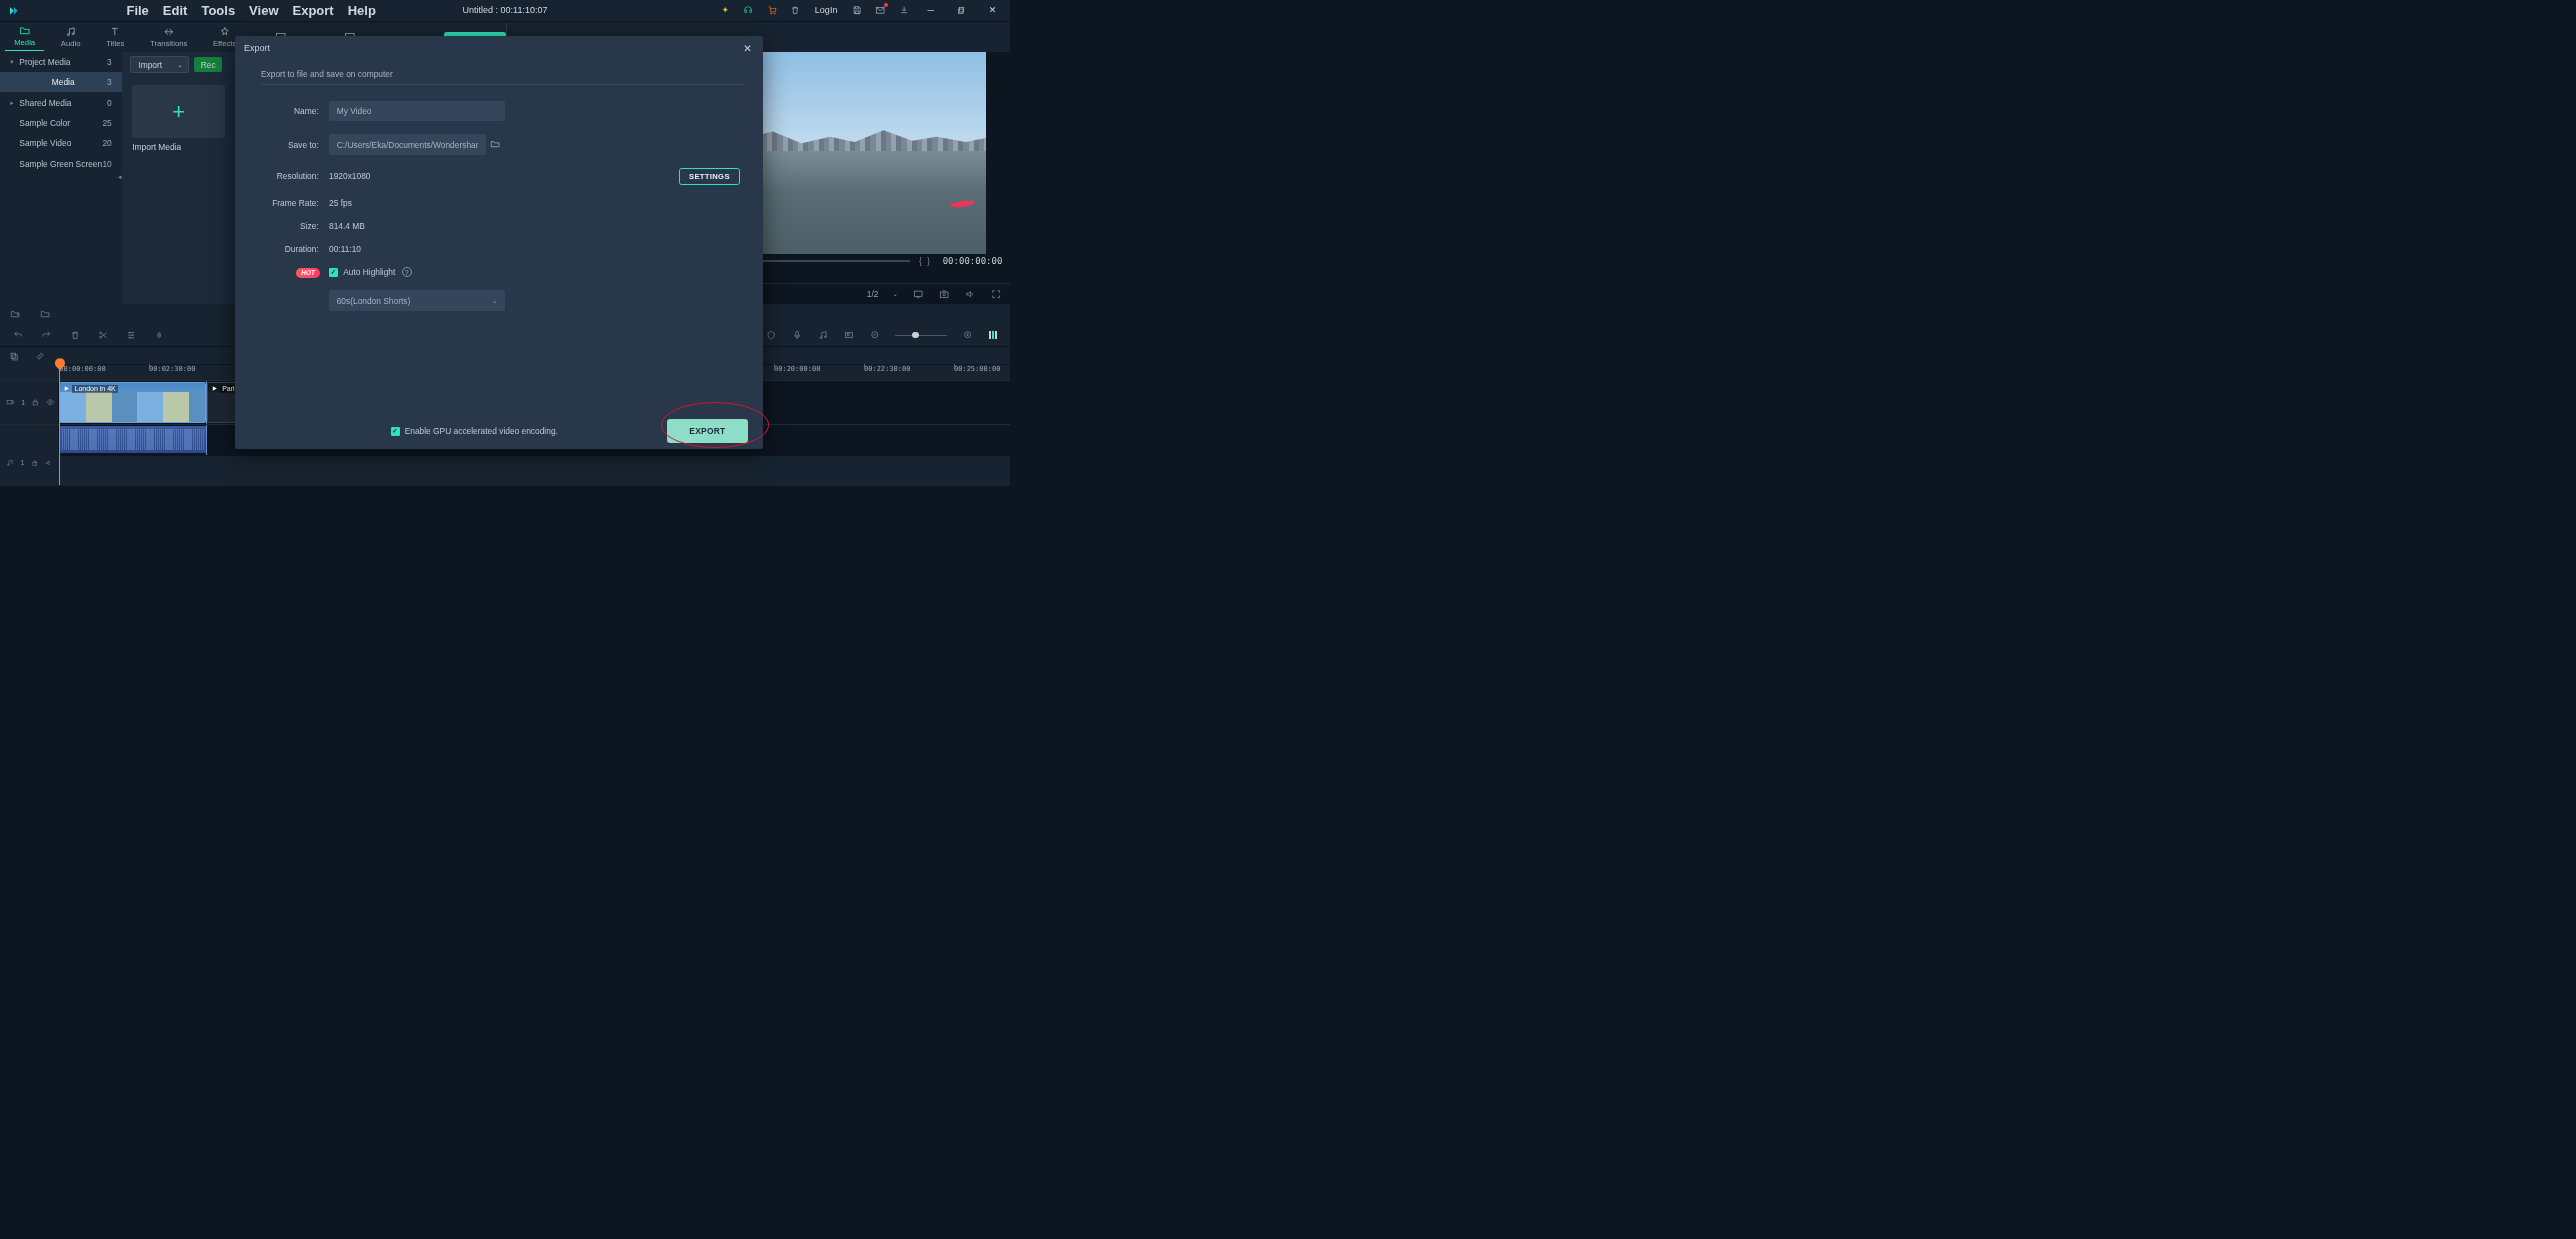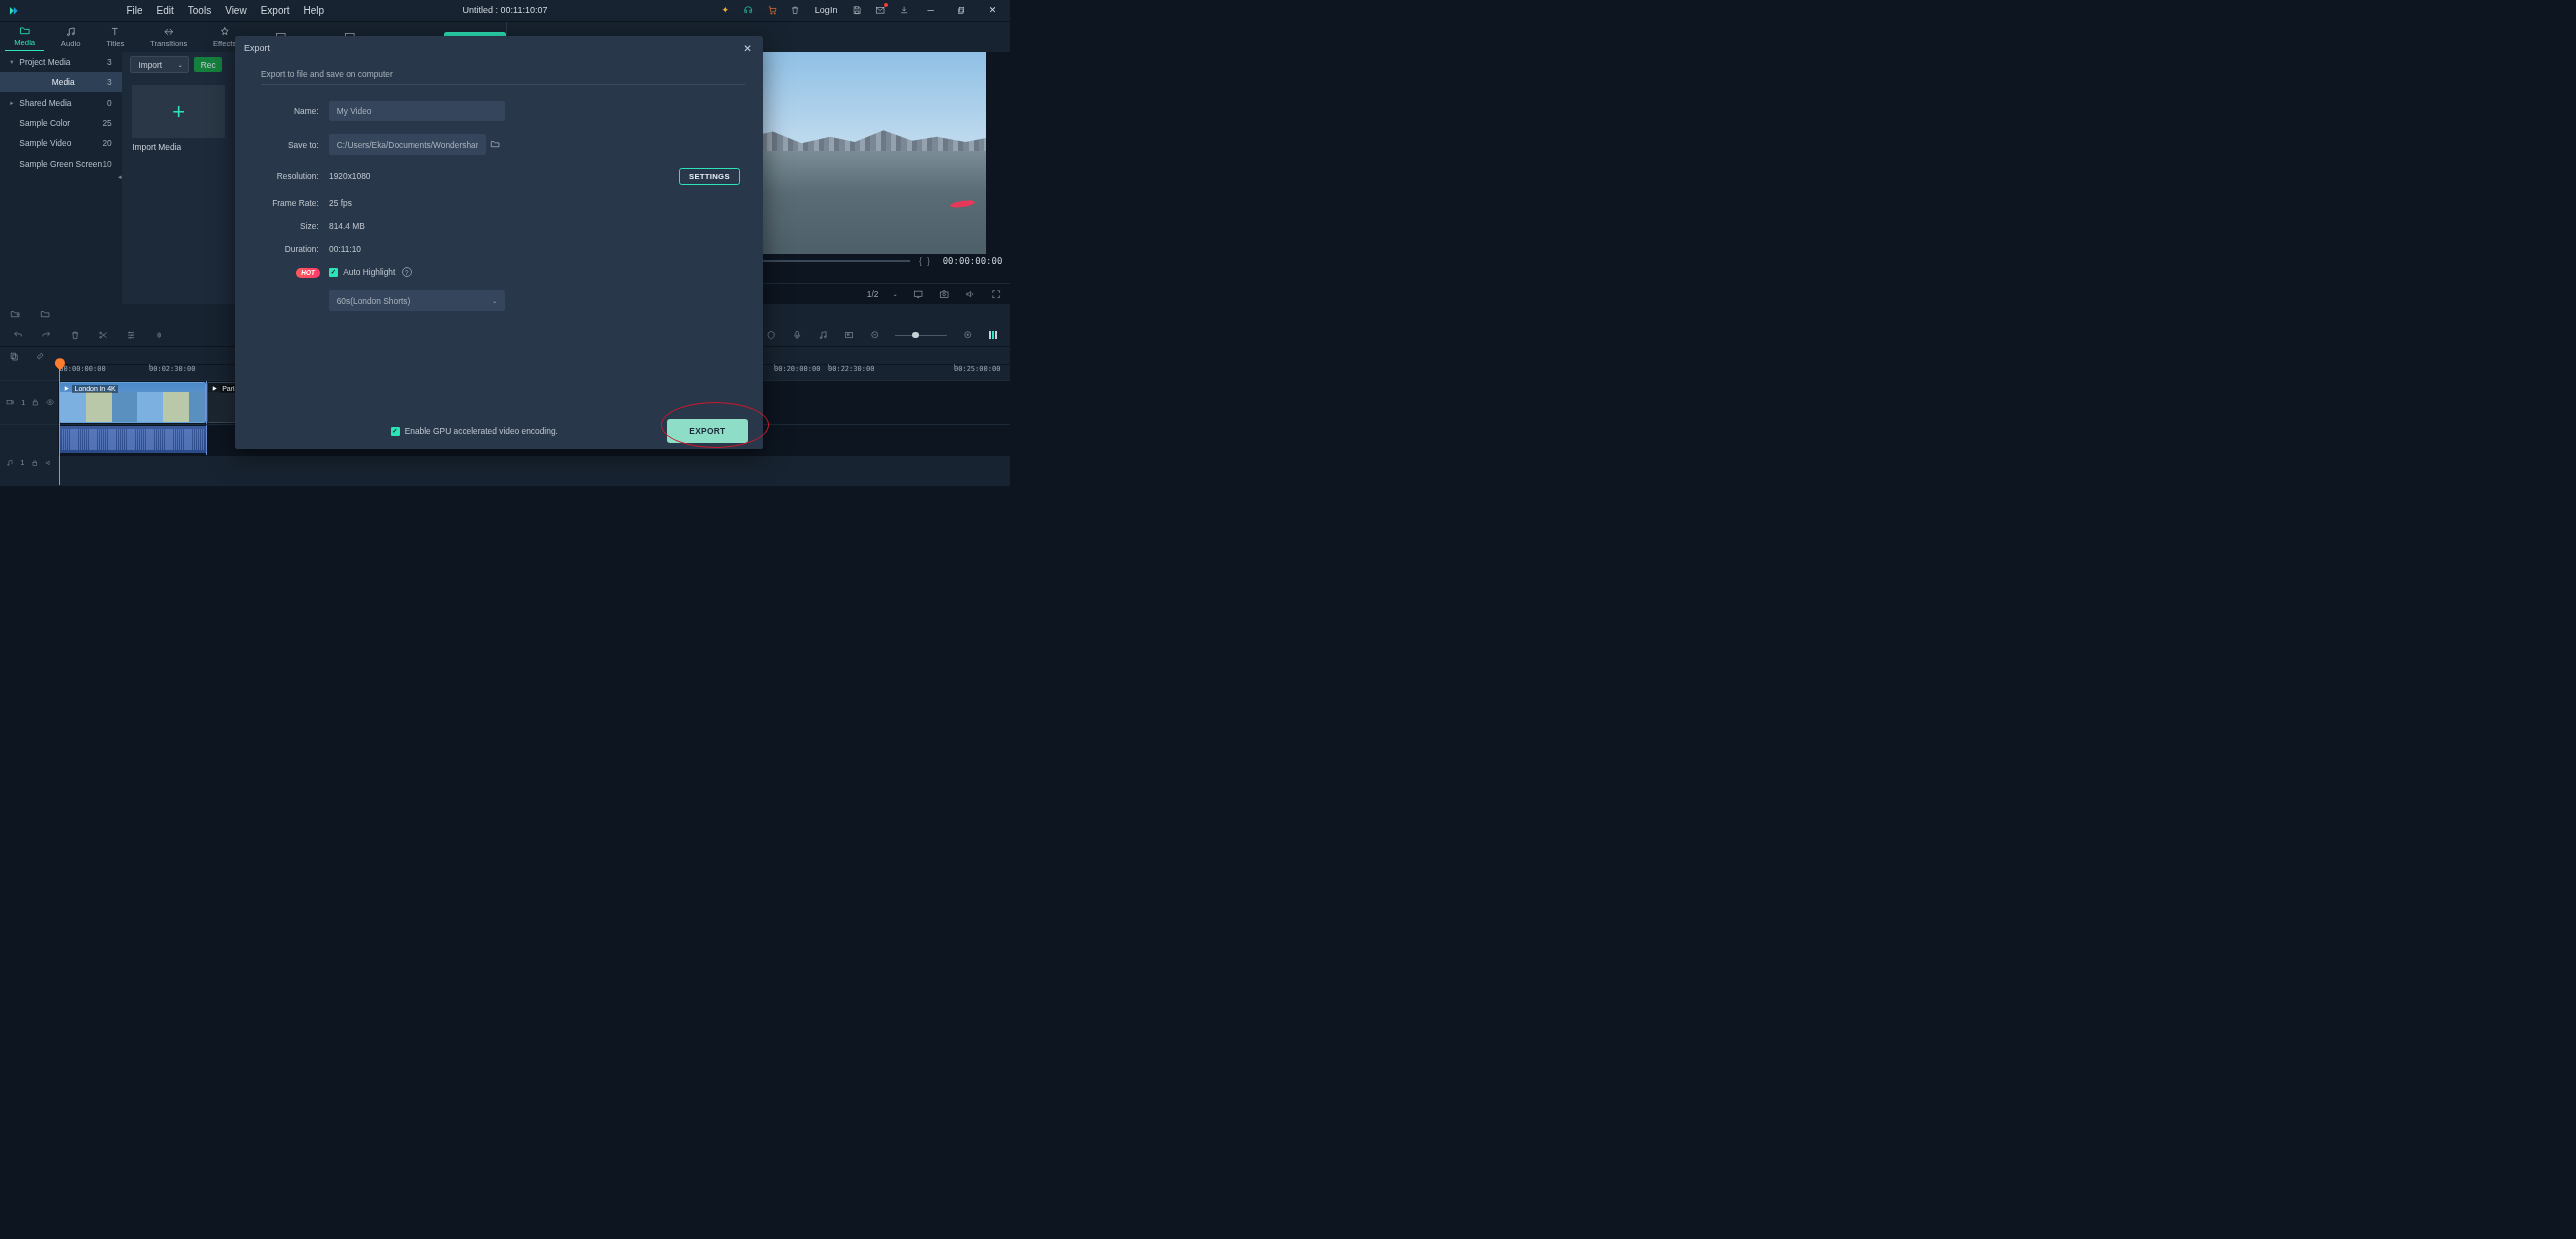--- a/index.html
+++ b/index.html
@@ -1,21 +1,21 @@
 <!DOCTYPE html>
 <html style="font-size:10.3px"><head>
 <meta charset="utf-8">
 <style>
 * { margin: 0; padding: 0; box-sizing: border-box; font-family: -apple-system, BlinkMacSystemFont, "Segoe UI", Arial, sans-serif; }
 body { background: #0d1520; color: #b8c2cc; font-size: 9px; overflow: hidden; width: 1010px; height: 486px; position: relative; }
 .title-bar { height: 20.6px; background: #172330; display: flex; align-items: center; padding: 0 2.6px; }
 .logo { width: 11.6px; height: 11.6px; margin-left: 5.2px; margin-right: 5.2px; }
 .app-name { color: #e8eef3; font-size: 9px; margin-right: 15.5px; white-space: nowrap; margin-top: 32px; }
 .menu-bar { display: flex; gap: 14px; }
-.menu-item { color: #d0d8e0; font-size: 10px; cursor: pointer; }
+.menu-item { color: #d0d8e0; font-size: 13px; cursor: pointer; font-weight: bold; }
 .title-center { position: absolute; left: 50%; transform: translateX(-50%); color: #d0d8e0; font-size: 9px; }
 .title-right { margin-left: auto; display: flex; align-items: center; gap: 11.6px; padding-right: 5.2px; }
 .title-icon { width: 11.6px; height: 11.6px; display: flex; align-items: center; justify-content: center; cursor: pointer; color: #b8c2cc; }
 .login-text { color: #d0d8e0; font-size: 9px; cursor: pointer; margin: 0 2.6px; }
 .window-btn { width: 19.3px; height: 19.3px; display: flex; align-items: center; justify-content: center; cursor: pointer; color: #d0d8e0; }
 
 .tool-tabs { height: 31px; background: #172330; display: flex; align-items: center; padding-left: 5.2px; gap: 7.7px; border-top: 0.6px solid #0d1520; position: relative; }
 .tool-tab { display: flex; flex-direction: column; align-items: center; gap: 1.3px; padding: 2.6px 9px; cursor: pointer; color: #9aa5b1; font-size: 7.7px; }
 .tool-tab.active { color: #2de3b8; border-bottom: 1.3px solid #2de3b8; }
 .tool-tab svg { width: 11.6px; height: 11.6px; }
@@ -420,21 +420,21 @@
         <rect x="9" y="9" width="10" height="12"></rect>
       </svg>
     <svg class="icon-svg" viewBox="0 0 24 24">
         <path d="M10 14a4 4 0 005 0l3-3a4 4 0 00-5-5l-1 1M14 10a4 4 0 00-5 0l-3 3a4 4 0 005 5l1-1"></path>
       </svg>
   </div>
   <div class="timeline-ruler">
     <span class="ruler-tick" style="left:1.3px">00:00:00:00</span>
     <span class="ruler-tick" style="left:91px">00:02:30:00</span>
     <span class="ruler-tick" style="left:716px">00:20:00:00</span>
-    <span class="ruler-tick" style="left:770px">00:22:30:00</span>
+    <span class="ruler-tick" style="left:806px">00:22:30:00</span>
     <span class="ruler-tick" style="left:896px">00:25:00:00</span>
   </div>
   <div class="tracks">
     <div class="track-row">
       <div class="track-head">
         <svg class="icon-svg" viewBox="0 0 24 24">
             <rect x="3" y="7" width="14" height="10"></rect>
             <path d="M17 10l4-2v8l-4-2"></path>
           </svg>
         <span style="font-size:7px">1</span>

